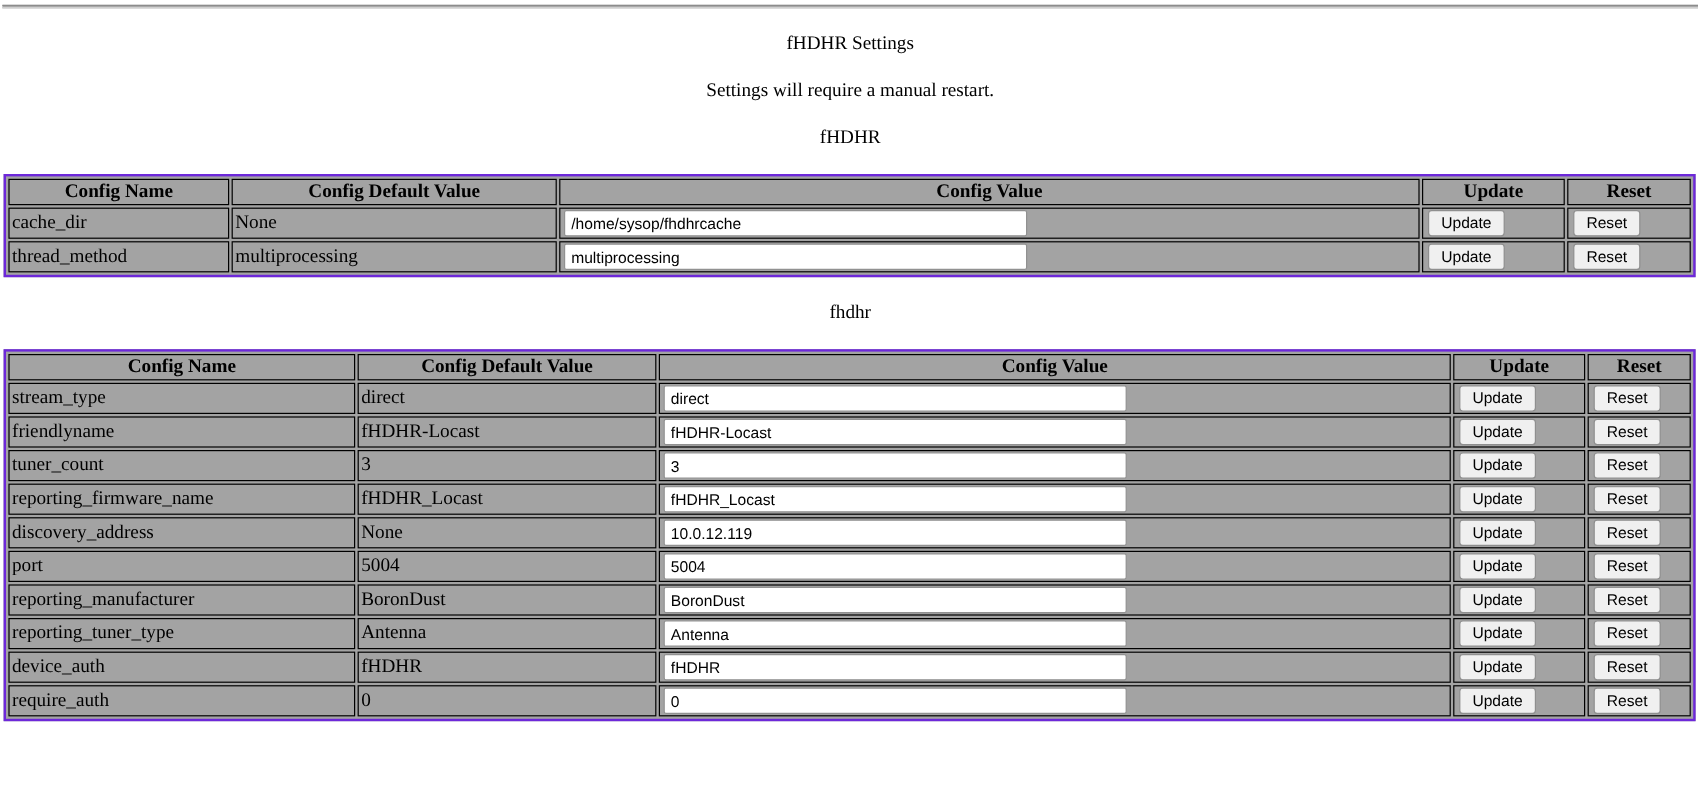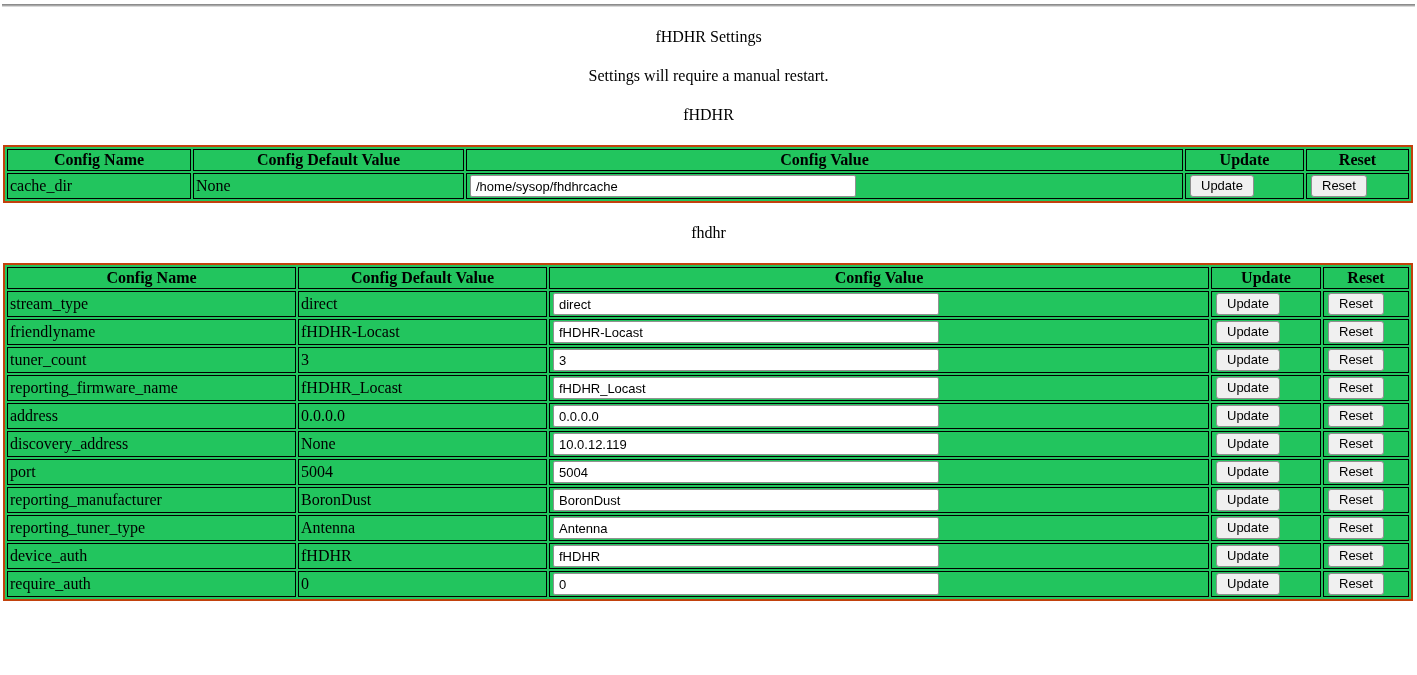--- a/index.html
+++ b/index.html
@@ -21,25 +21,25 @@
   h4.center-head {
     font-size: 16px;
     font-weight: normal;
     text-align: center;
     margin: 21px 0;
     font-family: "Liberation Serif", "DejaVu Serif", serif;
   }
   table.cfg {
     border-collapse: separate;
     border-spacing: 2px;
-    border: 2px solid #c2410c;
+    border: 2px solid #6d28d9;
     table-layout: fixed;
     width: 1410px;
     margin: 0 0 0 3px;
-    background: #22c55e;
+    background: #a3a3a3;
   }
   table.cfg th {
     border: 1px solid #000;
     font-size: 16px;
     font-weight: bold;
     text-align: center;
     padding: 1px 2px;
     height: 20px;
     overflow: hidden;
     white-space: nowrap;
@@ -122,20 +122,33 @@
     <td class="c-value">
       <input type="text" class="value-input" value="/home/sysop/fhdhrcache" style="">
     </td>
     <td class="c-update">
       <button class="btn">Update</button>
     </td>
     <td class="c-reset">
       <button class="btn">Reset</button>
     </td>
   </tr>
+      <tr>
+    <td class="c-name">thread_method</td>
+    <td class="c-default">multiprocessing</td>
+    <td class="c-value">
+      <input type="text" class="value-input" value="multiprocessing" style="">
+    </td>
+    <td class="c-update">
+      <button class="btn">Update</button>
+    </td>
+    <td class="c-reset">
+      <button class="btn">Reset</button>
+    </td>
+  </tr>
     </tbody>
 </table>
 
 <h4 class="center-head">fhdhr</h4>
 <table class="cfg t-fhdhr">
   <colgroup>
       <col class="c1">
       <col class="c2">
       <col class="c3">
       <col class="c4">
@@ -197,33 +210,20 @@
       <input type="text" class="value-input" value="fHDHR_Locast" style="">
     </td>
     <td class="c-update">
       <button class="btn">Update</button>
     </td>
     <td class="c-reset">
       <button class="btn">Reset</button>
     </td>
   </tr>
       <tr>
-    <td class="c-name">address</td>
-    <td class="c-default">0.0.0.0</td>
-    <td class="c-value">
-      <input type="text" class="value-input" value="0.0.0.0" style="">
-    </td>
-    <td class="c-update">
-      <button class="btn">Update</button>
-    </td>
-    <td class="c-reset">
-      <button class="btn">Reset</button>
-    </td>
-  </tr>
-      <tr>
     <td class="c-name">discovery_address</td>
     <td class="c-default">None</td>
     <td class="c-value">
       <input type="text" class="value-input" value="10.0.12.119" style="">
     </td>
     <td class="c-update">
       <button class="btn">Update</button>
     </td>
     <td class="c-reset">
       <button class="btn">Reset</button>

